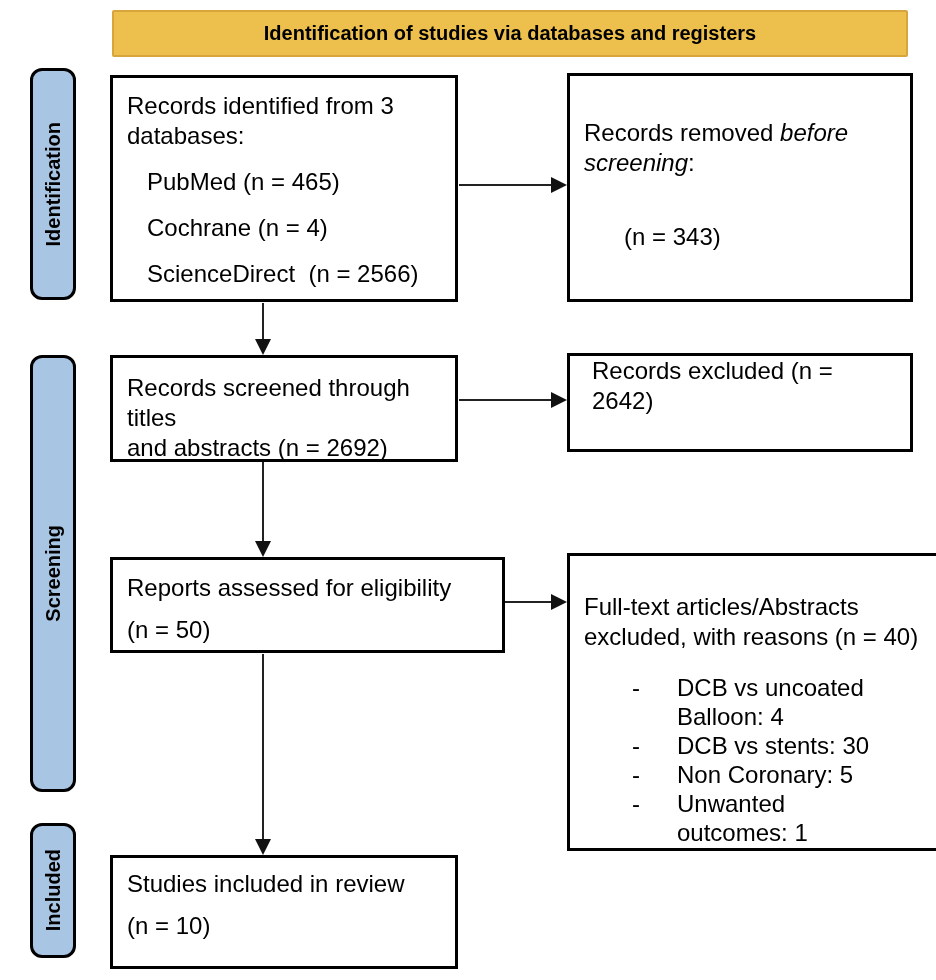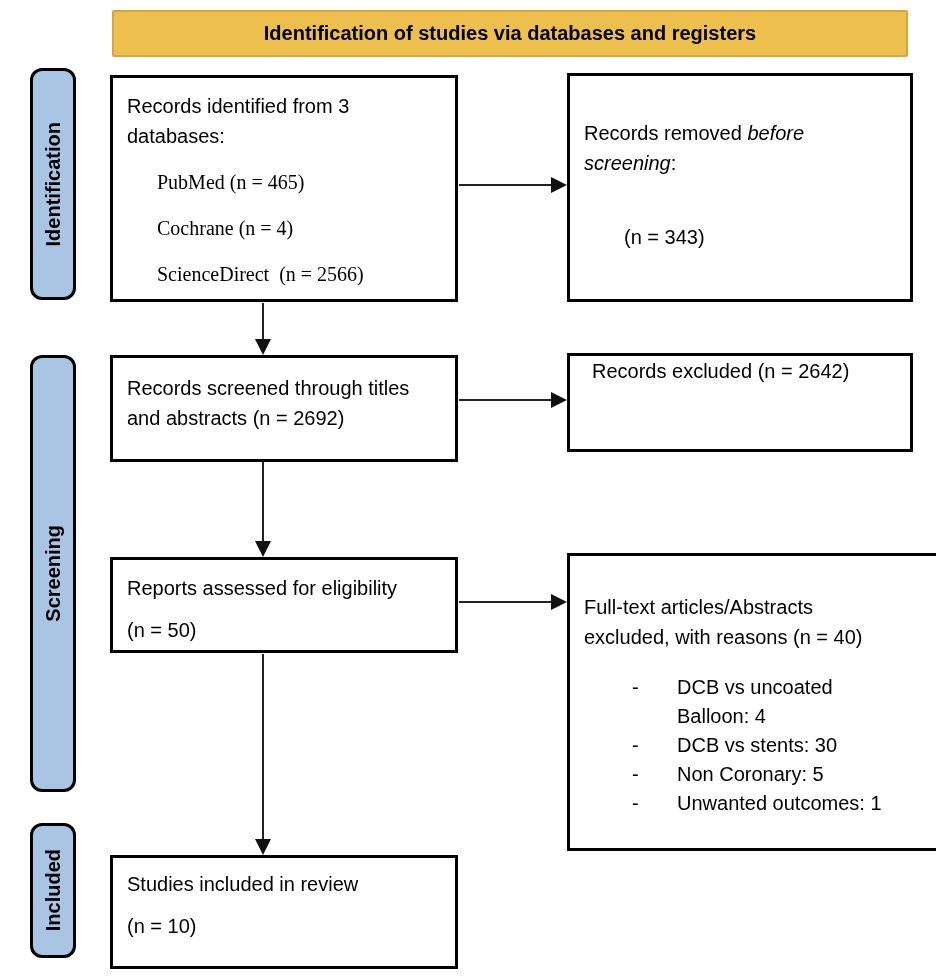--- a/index.html
+++ b/index.html
@@ -57,36 +57,35 @@
   }
   .stage-identification { top: 68px;  height: 232px; }
   .stage-screening      { top: 355px; height: 437px; }
   .stage-included       { top: 823px; height: 135px; }
 
   .box {
     position: absolute;
     box-sizing: border-box;
     background: #ffffff;
     border: 3px solid #000000;
-    font-size: 20px;
+    font-size: 24px;
     line-height: 30px;
   }
   .box-identified { left: 110px; top: 75px;  width: 348px; height: 227px; padding: 13px 14px; }
   .box-removed    { left: 567px; top: 73px;  width: 346px; height: 229px; padding: 42px 14px 0; }
   .box-screened   { left: 110px; top: 355px; width: 348px; height: 107px;  padding: 15px 14px; }
   .box-excluded   { left: 567px; top: 353px; width: 346px; height: 99px;  display: flex; padding: 0 22px; }
-  .box-assessed   { left: 110px; top: 557px; width: 348px; height: 96px;  padding: 13px 14px; }
+  .box-assessed   { left: 110px; top: 557px; width: 395px; height: 96px;  padding: 13px 14px; }
   .box-fulltext   { left: 567px; top: 553px; width: 394px; height: 298px; padding: 36px 14px 0; }
   .box-included   { left: 110px; top: 855px; width: 348px; height: 114px;  padding: 11px 14px; }
 
   .db-item {
-    margin-left: 30px;
+    margin-left: 20px;
     margin-top: 16px;
     white-space: pre-wrap;
-    font-family: Liberation Serif, serif;
   }
   .detail {
     margin-left: 40px;
     margin-top: 14px;
   }
   .second-line { margin-top: 12px; }
   .it { font-style: italic; }
 
   .reason-list { margin-top: 21px; line-height: 29px; }
   .reason-row {

